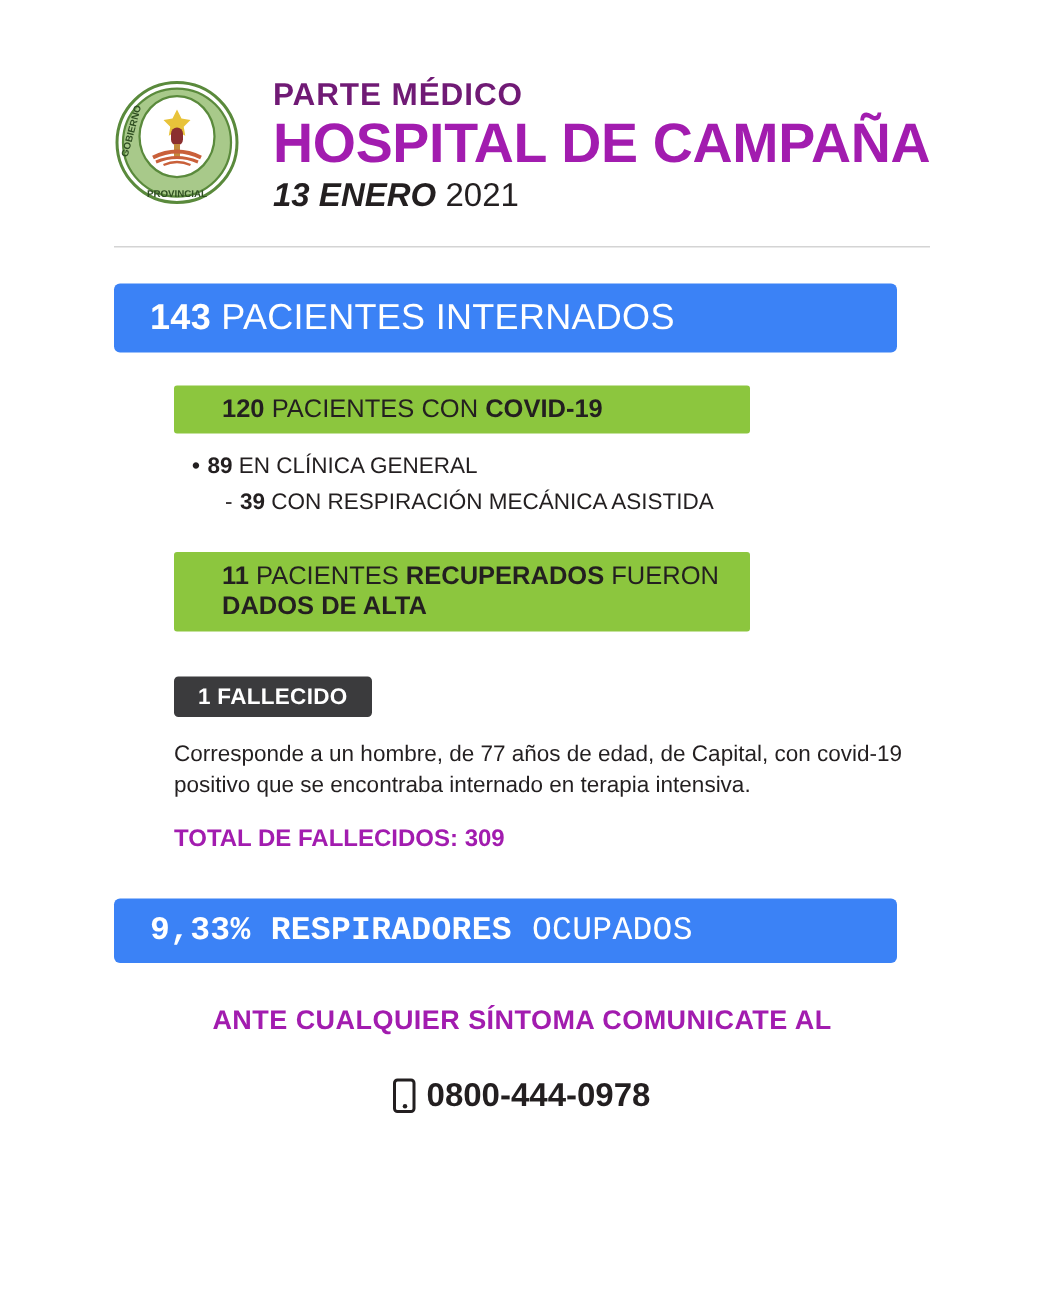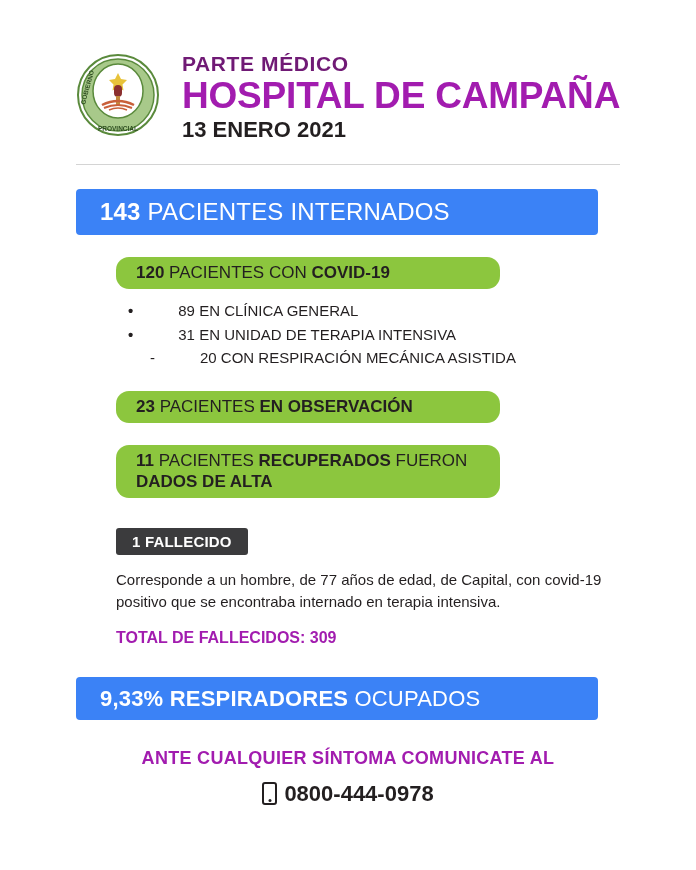--- a/index.html
+++ b/index.html
@@ -54,22 +54,22 @@
     line-height: 1.0;
     margin: 2px 0 4px 0;
     color: #a21caf;
   }
   .date-line {
     font-size: 22px;
     line-height: 1.1;
     color: #231f20;
     margin: 0;
   }
-  .date-line .d-bold { font-weight: bold; }
-  .date-line .d-year { font-weight: bold; }
+  .date-line .d-bold { font-weight: bold; font-style: italic; }
+  .date-line .d-year { font-weight: normal; }
 
   .rule {
     margin: 22px 76px 0 76px;
     border-top: 1px solid #d4d4d4;
   }
 
   
   .banner-dark {
     margin: 24px 98px 0 76px;
     background: #3b82f6;
@@ -80,22 +80,22 @@
     line-height: 1.15;
     letter-spacing: 0.2px;
   }
   .banner-dark .num { font-weight: bold; }
   .banner-dark .lbl { font-weight: normal; }
 
   
   .bar-green {
     background: #8cc63e;
     color: #231f20;
-    border-radius: 13px;
-    padding: 6px 0 6px 20px;
+    border-radius: 2px;
+    padding: 6px 0 6px 32px;
     font-size: 17px;
     line-height: 1.2;
     margin-top: 22px;
   }
   .bar-green.w1 { margin-left: 116px; margin-right: 196px; }
   .bar-green.w2 { margin-left: 116px; margin-right: 196px; }
   .bar-green.w3 { margin-left: 116px; margin-right: 196px; }
   .bar-green .b { font-weight: bold; }
   .bar-green .n { font-weight: normal; }
 
@@ -107,21 +107,21 @@
   }
   .bullets li {
     font-size: 15px;
     line-height: 1.55;
     color: #231f20;
   }
   .bullets li .dot {
     font-weight: bold;
     margin-right: 5px;
   }
-  .bullets li .b { font-weight: normal; margin-left: 40px; }
+  .bullets li .b { font-weight: bold; }
   .sub-bullet {
     margin-left: 22px;
     font-size: 13px;
   }
   .sub-bullet .dash { margin-right: 5px; }
 
   
   .badge-dark {
     display: inline-block;
     background: #3b3b3d;
@@ -144,35 +144,36 @@
     font-size: 16px;
     font-weight: bold;
     color: #a21caf;
   }
 
   
   .banner-dark.resp {
     margin: 30px 98px 0 76px;
     padding: 9px 16px 9px 24px;
     font-size: 22px;
+    font-family: Liberation Mono, monospace;
   }
 
   
   .footer {
     margin-top: 28px;
     text-align: center;
   }
   .footer-line {
     color: #a21caf;
     font-weight: bold;
     font-size: 18px;
     letter-spacing: 0.3px;
   }
   .footer-phone {
-    margin-top: 12px;
+    margin-top: 26px;
     font-size: 22px;
     font-weight: bold;
     color: #231f20;
     display: flex;
     align-items: center;
     justify-content: center;
     gap: 7px;
   }
   .phone-icon {
     display: inline-block;
@@ -237,35 +238,27 @@
   
   <div class="bar-green w1">
     <span class="b">120</span>
     <span class="n">PACIENTES CON </span><span class="b">COVID-19</span>
   </div>
   <ul class="bullets">
     <li>
       <span class="dot">•</span><span class="b">89</span>
       <span>EN CLÍNICA GENERAL</span>
     </li>
-    <li>
-      <span class="dot">•</span><span class="b">31</span>
-      <span>EN UNIDAD DE TERAPIA INTENSIVA</span>
-    </li>
     <li class="sub-bullet">
-      <span class="dash">-</span><span class="b">20</span>
+      <span class="dash">-</span><span class="b">39</span>
       <span>CON RESPIRACIÓN MECÁNICA ASISTIDA</span>
     </li>
   </ul>
 
   
-  <div class="bar-green w2">
-    <span class="b">23</span>
-    <span class="n">PACIENTES </span><span class="b">EN OBSERVACIÓN</span>
-  </div>
 
   
   <div class="bar-green w3">
     <span class="b">11</span>
     <span class="n">PACIENTES </span><span class="b">RECUPERADOS</span><span class="n"> FUERON </span><span class="b">DADOS DE ALTA</span>
   </div>
 
   
   <div class="badge-dark">1 FALLECIDO</div>
   <p class="paragraph">Corresponde a un hombre, de 77 años de edad, de Capital, con covid-19 positivo que se encontraba internado en terapia intensiva.</p>

